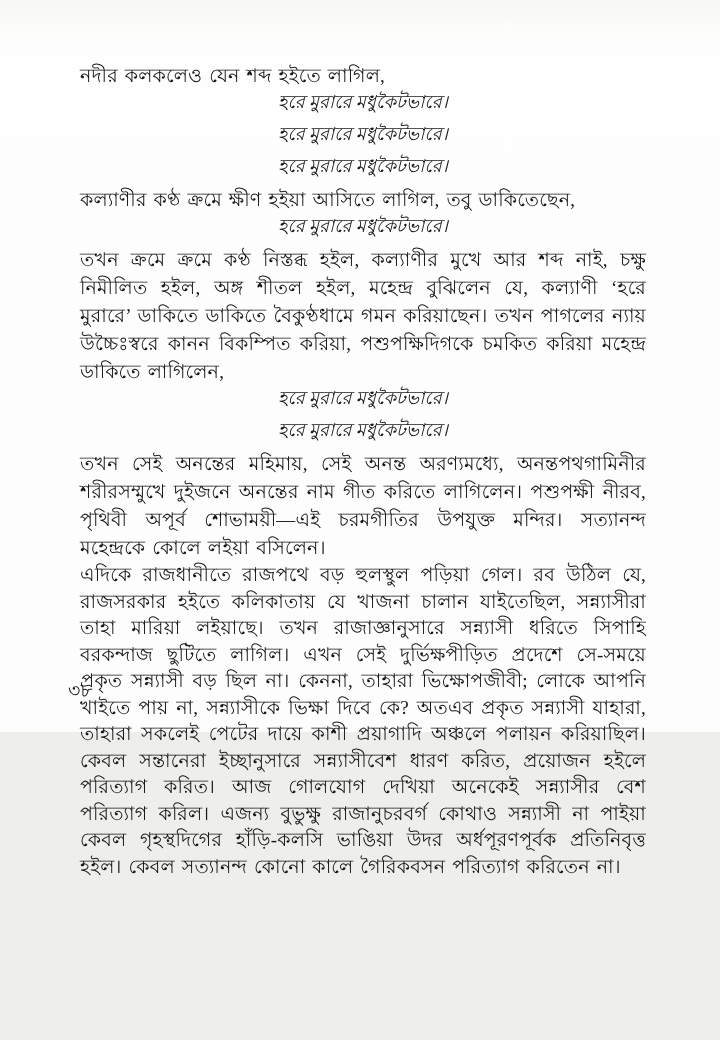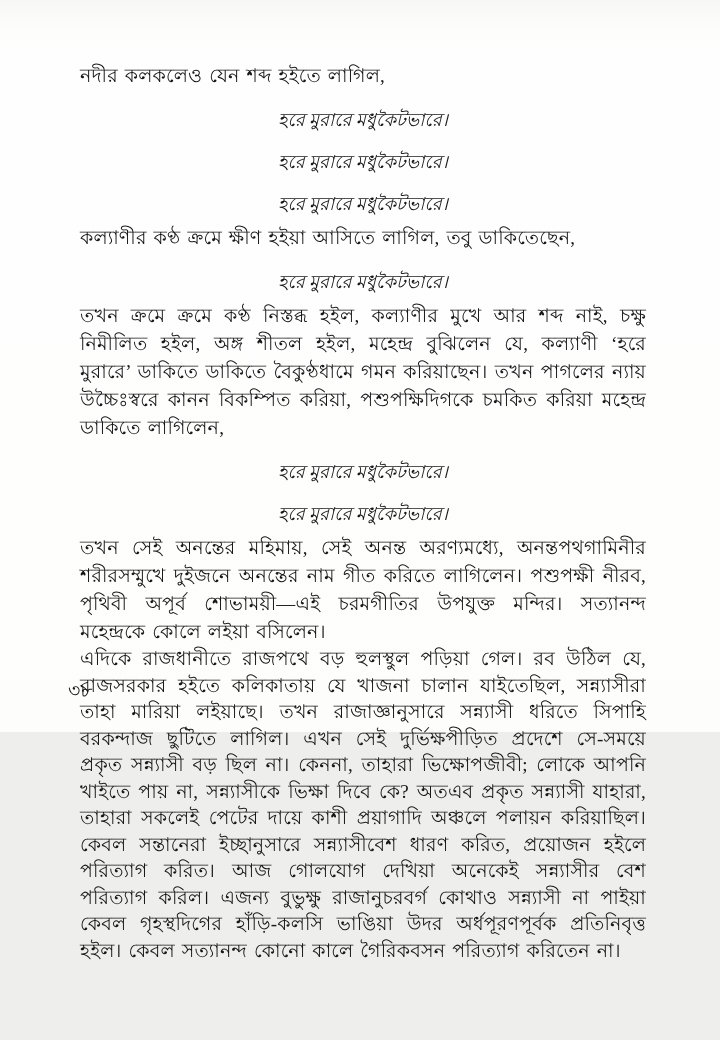--- a/index.html
+++ b/index.html
@@ -34,21 +34,21 @@
     font-weight: 500;
     letter-spacing: 0.2px;
     word-spacing: 2px;
   }
 
   .refrain {
     text-align: center;
     font-style: italic;
     font-size: 18px;
     line-height: 24px;
-    margin: 18px 0 8px;
+    margin: 0 0 8px;
     font-weight: 500;
   }
 
   .chapter-heading {
     text-align: center;
     font-weight: bold;
     font-size: 21px;
     line-height: 26px;
     margin: 44px 0 26px;
     letter-spacing: 0.3px;

